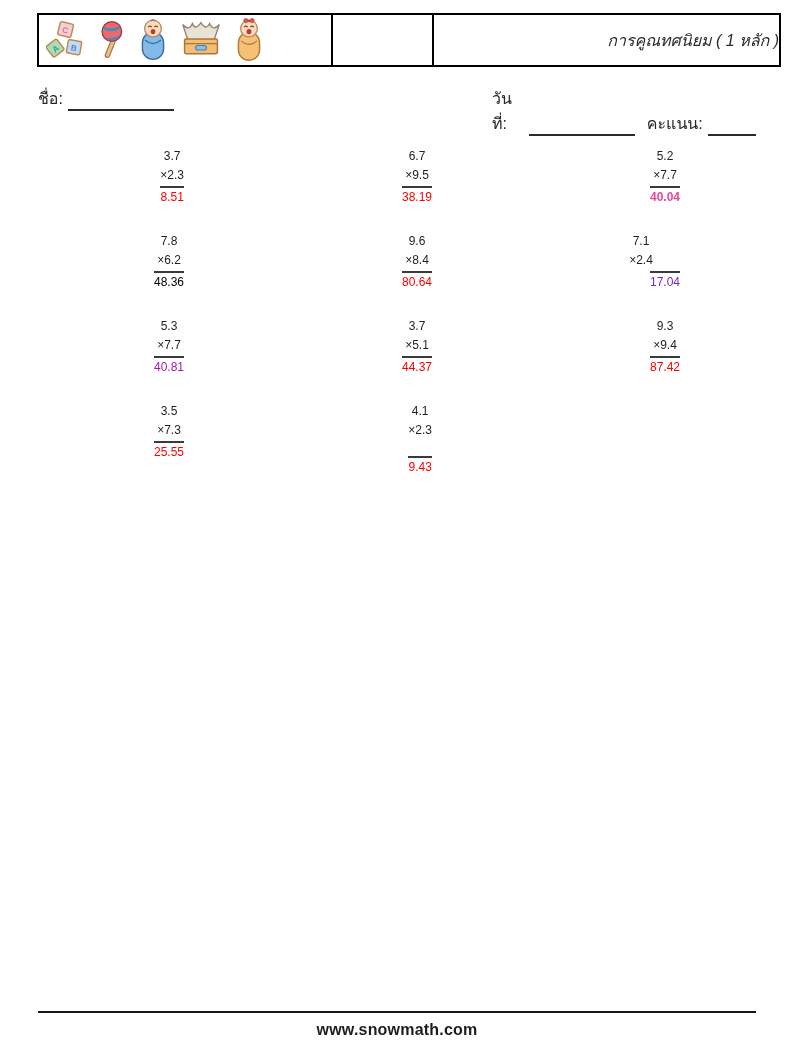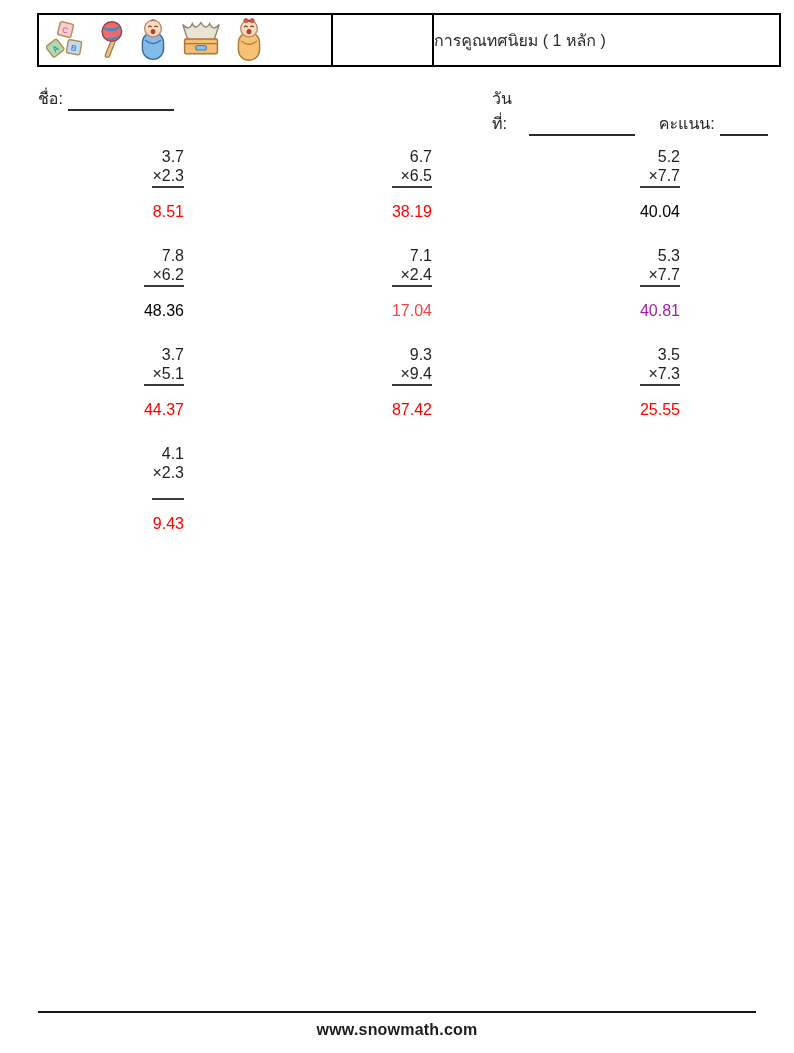--- a/index.html
+++ b/index.html
@@ -16,43 +16,43 @@
     position:absolute;left:37px;top:13px;width:744px;height:54px;
     border:2px solid #000;box-sizing:border-box;display:flex;
   }
   .icons-cell{
     width:292px;box-sizing:border-box;display:flex;align-items:center;
     padding-left:7px;gap:10px;
   }
   .spacer-cell{width:101px;box-sizing:border-box;border-left:2px solid #000;}
   .title-cell{
     flex:1;box-sizing:border-box;border-left:2px solid #000;
-    display:flex;align-items:center;justify-content:flex-start;
-    font-size:16px;color:#2a2a2a;
+    display:flex;align-items:center;justify-content:flex-end;
+    font-size:16px;color:#2a2a2a;font-style:italic;
   }
   .icon{display:inline-flex;align-items:center;}
   
   .fields-row{position:absolute;left:0;top:86px;width:684px;height:26px;font-size:16px;color:#262626;}
   .name-group{position:absolute;left:38px;top:0;display:flex;align-items:flex-end;}
   .date-group{position:absolute;left:492px;top:0;display:flex;align-items:flex-end;}
   .blank{display:inline-block;border-bottom:2px solid #2b2b2b;height:16px;box-sizing:border-box;}
   .blank.name{width:106px;margin-left:5px;}
   .blank.date{width:114px;margin-left:5px;}
   .blank.score{width:52px;margin-left:5px;}
-  .score-label{margin-left:24px;}
+  .score-label{margin-left:12px;}
   
   .problems{
     position:absolute;left:37px;top:147px;
     display:grid;grid-template-columns:248px 248px 248px;row-gap:25px;
   }
   .prob-cell{display:flex;justify-content:flex-end;}
-  .prob{margin-right:101px;text-align:right;font-size:16px;line-height:19px;color:#1f1f1f;}
+  .prob{margin-right:101px;text-align:center;font-size:12px;line-height:19px;color:#1f1f1f;}
   .prob .answer{
     border-top:2px solid #3a3a3a;
-    padding-top:14px;margin-top:1px;
+    padding-top:0;margin-top:1px;
   }
   
   .footer-line{position:absolute;left:38px;top:1011px;width:718px;border-top:2px solid #151515;}
   .footer-url{
     position:absolute;left:0;top:1021px;width:794px;text-align:center;
     font-weight:bold;font-size:16px;color:#1d1d1d;letter-spacing:0.2px;
   }
 </style>
 </head>
 <body>
@@ -151,43 +151,50 @@
       <div class="prob-cell">
         <div class="prob">
           <div>3.7</div>
           <div>×2.3</div>
           <div class="answer" style="color: rgb(255, 0, 0);">8.51</div>
         </div>
       </div>
       <div class="prob-cell">
         <div class="prob">
           <div>6.7</div>
-          <div>×6.5</div>
+          <div>×9.5</div>
           <div class="answer" style="color: rgb(255, 0, 0);">38.19</div>
         </div>
       </div>
       <div class="prob-cell">
         <div class="prob">
           <div>5.2</div>
           <div>×7.7</div>
-          <div class="answer" style="color: #000000;">40.04</div>
+          <div class="answer" style="color: #ec4899; font-weight: bold;">40.04</div>
         </div>
       </div>
       <div class="prob-cell">
         <div class="prob">
           <div>7.8</div>
           <div>×6.2</div>
           <div class="answer" style="color: #000000;">48.36</div>
         </div>
       </div>
       <div class="prob-cell">
         <div class="prob">
+          <div>9.6</div>
+          <div>×8.4</div>
+          <div class="answer" style="color: rgb(255, 0, 0);">80.64</div>
+        </div>
+      </div>
+      <div class="prob-cell">
+        <div class="prob">
           <div>7.1</div>
           <div>×2.4</div>
-          <div class="answer" style="color: #ef4444; margin-left: 48px;">17.04</div>
+          <div class="answer" style="color: #6d28d9; margin-left: 48px;">17.04</div>
         </div>
       </div>
       <div class="prob-cell">
         <div class="prob">
           <div>5.3</div>
           <div>×7.7</div>
           <div class="answer" style="color: #a21caf;">40.81</div>
         </div>
       </div>
       <div class="prob-cell">

